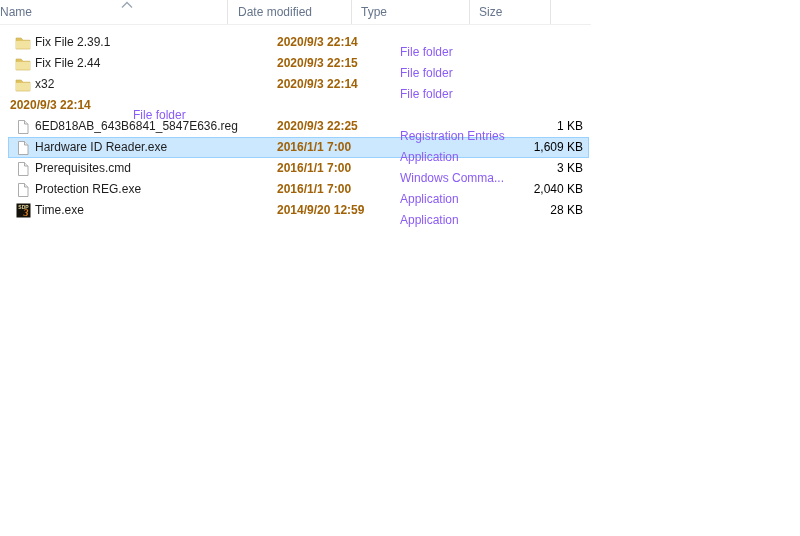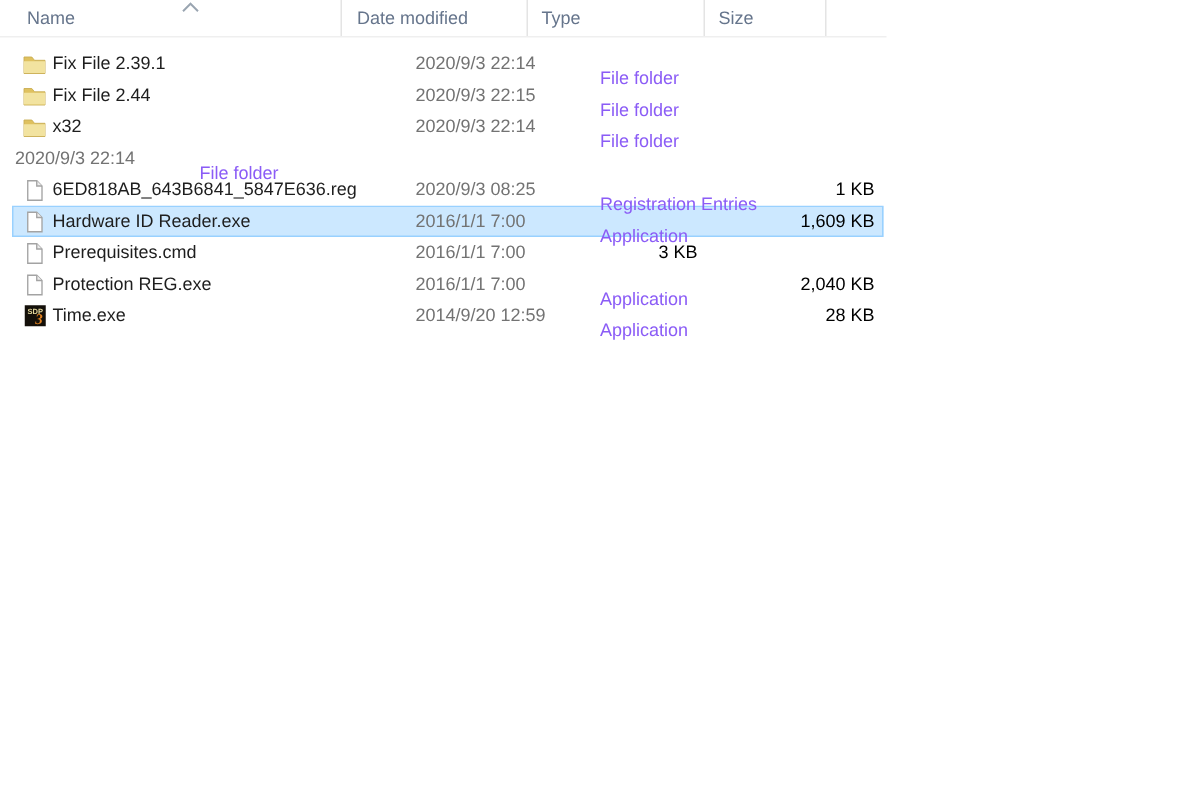--- a/index.html
+++ b/index.html
@@ -6,35 +6,35 @@
   html,body { width:800px; height:536px; background:#ffffff; overflow:hidden;
               font-family:"Liberation Sans", sans-serif; }
   .stage { position:relative; width:800px; height:536px; background:#ffffff; }
 
   .file-list { position:absolute; left:0; top:0; width:592px; }
 
   
   .header-row { display:flex; height:25px; border-bottom:1px solid #efefef; width:591px; }
   .hcell { font-size:12px; color:#66758c; line-height:25px; border-right:1px solid #e4e4e4;
            white-space:nowrap; overflow:hidden; position:relative; cursor:default; }
-  .h-name { width:228px; padding-left:18px; }
+  .h-name { width:228px; }
   .h-date { width:124px; padding-left:10px; }
   .h-type { width:118px; padding-left:9px;  }
   .h-size { width:81px;  padding-left:9px;  }
   .sort-glyph { position:absolute; left:120px; top:0; width:14px; height:9px; }
 
   
   .rows { margin-top:7px; }
   .row { position:relative; display:flex; height:21px; line-height:21px; width:591px; cursor:default;align-items:center; }
   .row > div { position:relative; z-index:1; }
   .row.selected::before { content:""; position:absolute; left:8px; right:2px; top:0; bottom:0;
                           background:#cce8ff; box-shadow:inset 0 0 0 1px #99d1ff; z-index:0; }
   .cell { font-size:12px; white-space:nowrap; overflow:hidden; }
   .c-name { width:267px; padding-left:15px; display:flex; align-items:center; }
-  .c-date { width:124px; padding-left:10px; color:#737373; }
+  .c-date { width:124px; padding-left:10px; color:#a16207;font-weight:bold; }
   .c-type { width:118px; padding-left:9px;  color:#8b5cf6;margin-top:19px; }
   .c-size { width:81px;  padding-right:7px; text-align:right; color:#000000; }
   .icon-slot { width:16px; height:16px; flex:0 0 16px; margin-right:4px; display:inline-block; }
   .icon-slot svg { display:block; }
   .fname { color:#1e1e1e; }
 </style>
 </head>
 <body>
 
 <div class="stage">
@@ -107,21 +107,21 @@
   <div class="row">
     <div class="cell c-name">
       <span class="icon-slot">
               <svg width="16" height="16" viewBox="0 0 16 16">
                 <path d="M3.5 1.5 h6 l3.5 3.5 v9.5 h-9.5 z" fill="#ffffff" stroke="#a3a3a3" stroke-width="0.9"></path>
                 <path d="M9.5 1.5 v3.5 h3.5" fill="#ededed" stroke="#a3a3a3" stroke-width="0.9"></path>
               </svg>
             </span>
       <span class="fname">6ED818AB_643B6841_5847E636.reg</span>
     </div>
-    <div class="cell c-date">2020/9/3 08:25</div>
+    <div class="cell c-date">2020/9/3 22:25</div>
     <div class="cell c-type">Registration Entries</div>
     <div class="cell c-size">1 KB</div>
   </div>
 
   <div class="row selected">
     <div class="cell c-name">
       <span class="icon-slot">
               <svg width="16" height="16" viewBox="0 0 16 16">
                 <path d="M3.5 1.5 h6 l3.5 3.5 v9.5 h-9.5 z" fill="#ffffff" stroke="#a3a3a3" stroke-width="0.9"></path>
                 <path d="M9.5 1.5 v3.5 h3.5" fill="#ededed" stroke="#a3a3a3" stroke-width="0.9"></path>
@@ -138,20 +138,21 @@
     <div class="cell c-name">
       <span class="icon-slot">
               <svg width="16" height="16" viewBox="0 0 16 16">
                 <path d="M3.5 1.5 h6 l3.5 3.5 v9.5 h-9.5 z" fill="#ffffff" stroke="#a3a3a3" stroke-width="0.9"></path>
                 <path d="M9.5 1.5 v3.5 h3.5" fill="#ededed" stroke="#a3a3a3" stroke-width="0.9"></path>
               </svg>
             </span>
       <span class="fname">Prerequisites.cmd</span>
     </div>
     <div class="cell c-date">2016/1/1 7:00</div>
+    <div class="cell c-type">Windows Comma...</div>
     <div class="cell c-size">3 KB</div>
   </div>
 
   <div class="row">
     <div class="cell c-name">
       <span class="icon-slot">
               <svg width="16" height="16" viewBox="0 0 16 16">
                 <path d="M3.5 1.5 h6 l3.5 3.5 v9.5 h-9.5 z" fill="#ffffff" stroke="#a3a3a3" stroke-width="0.9"></path>
                 <path d="M9.5 1.5 v3.5 h3.5" fill="#ededed" stroke="#a3a3a3" stroke-width="0.9"></path>
               </svg>

